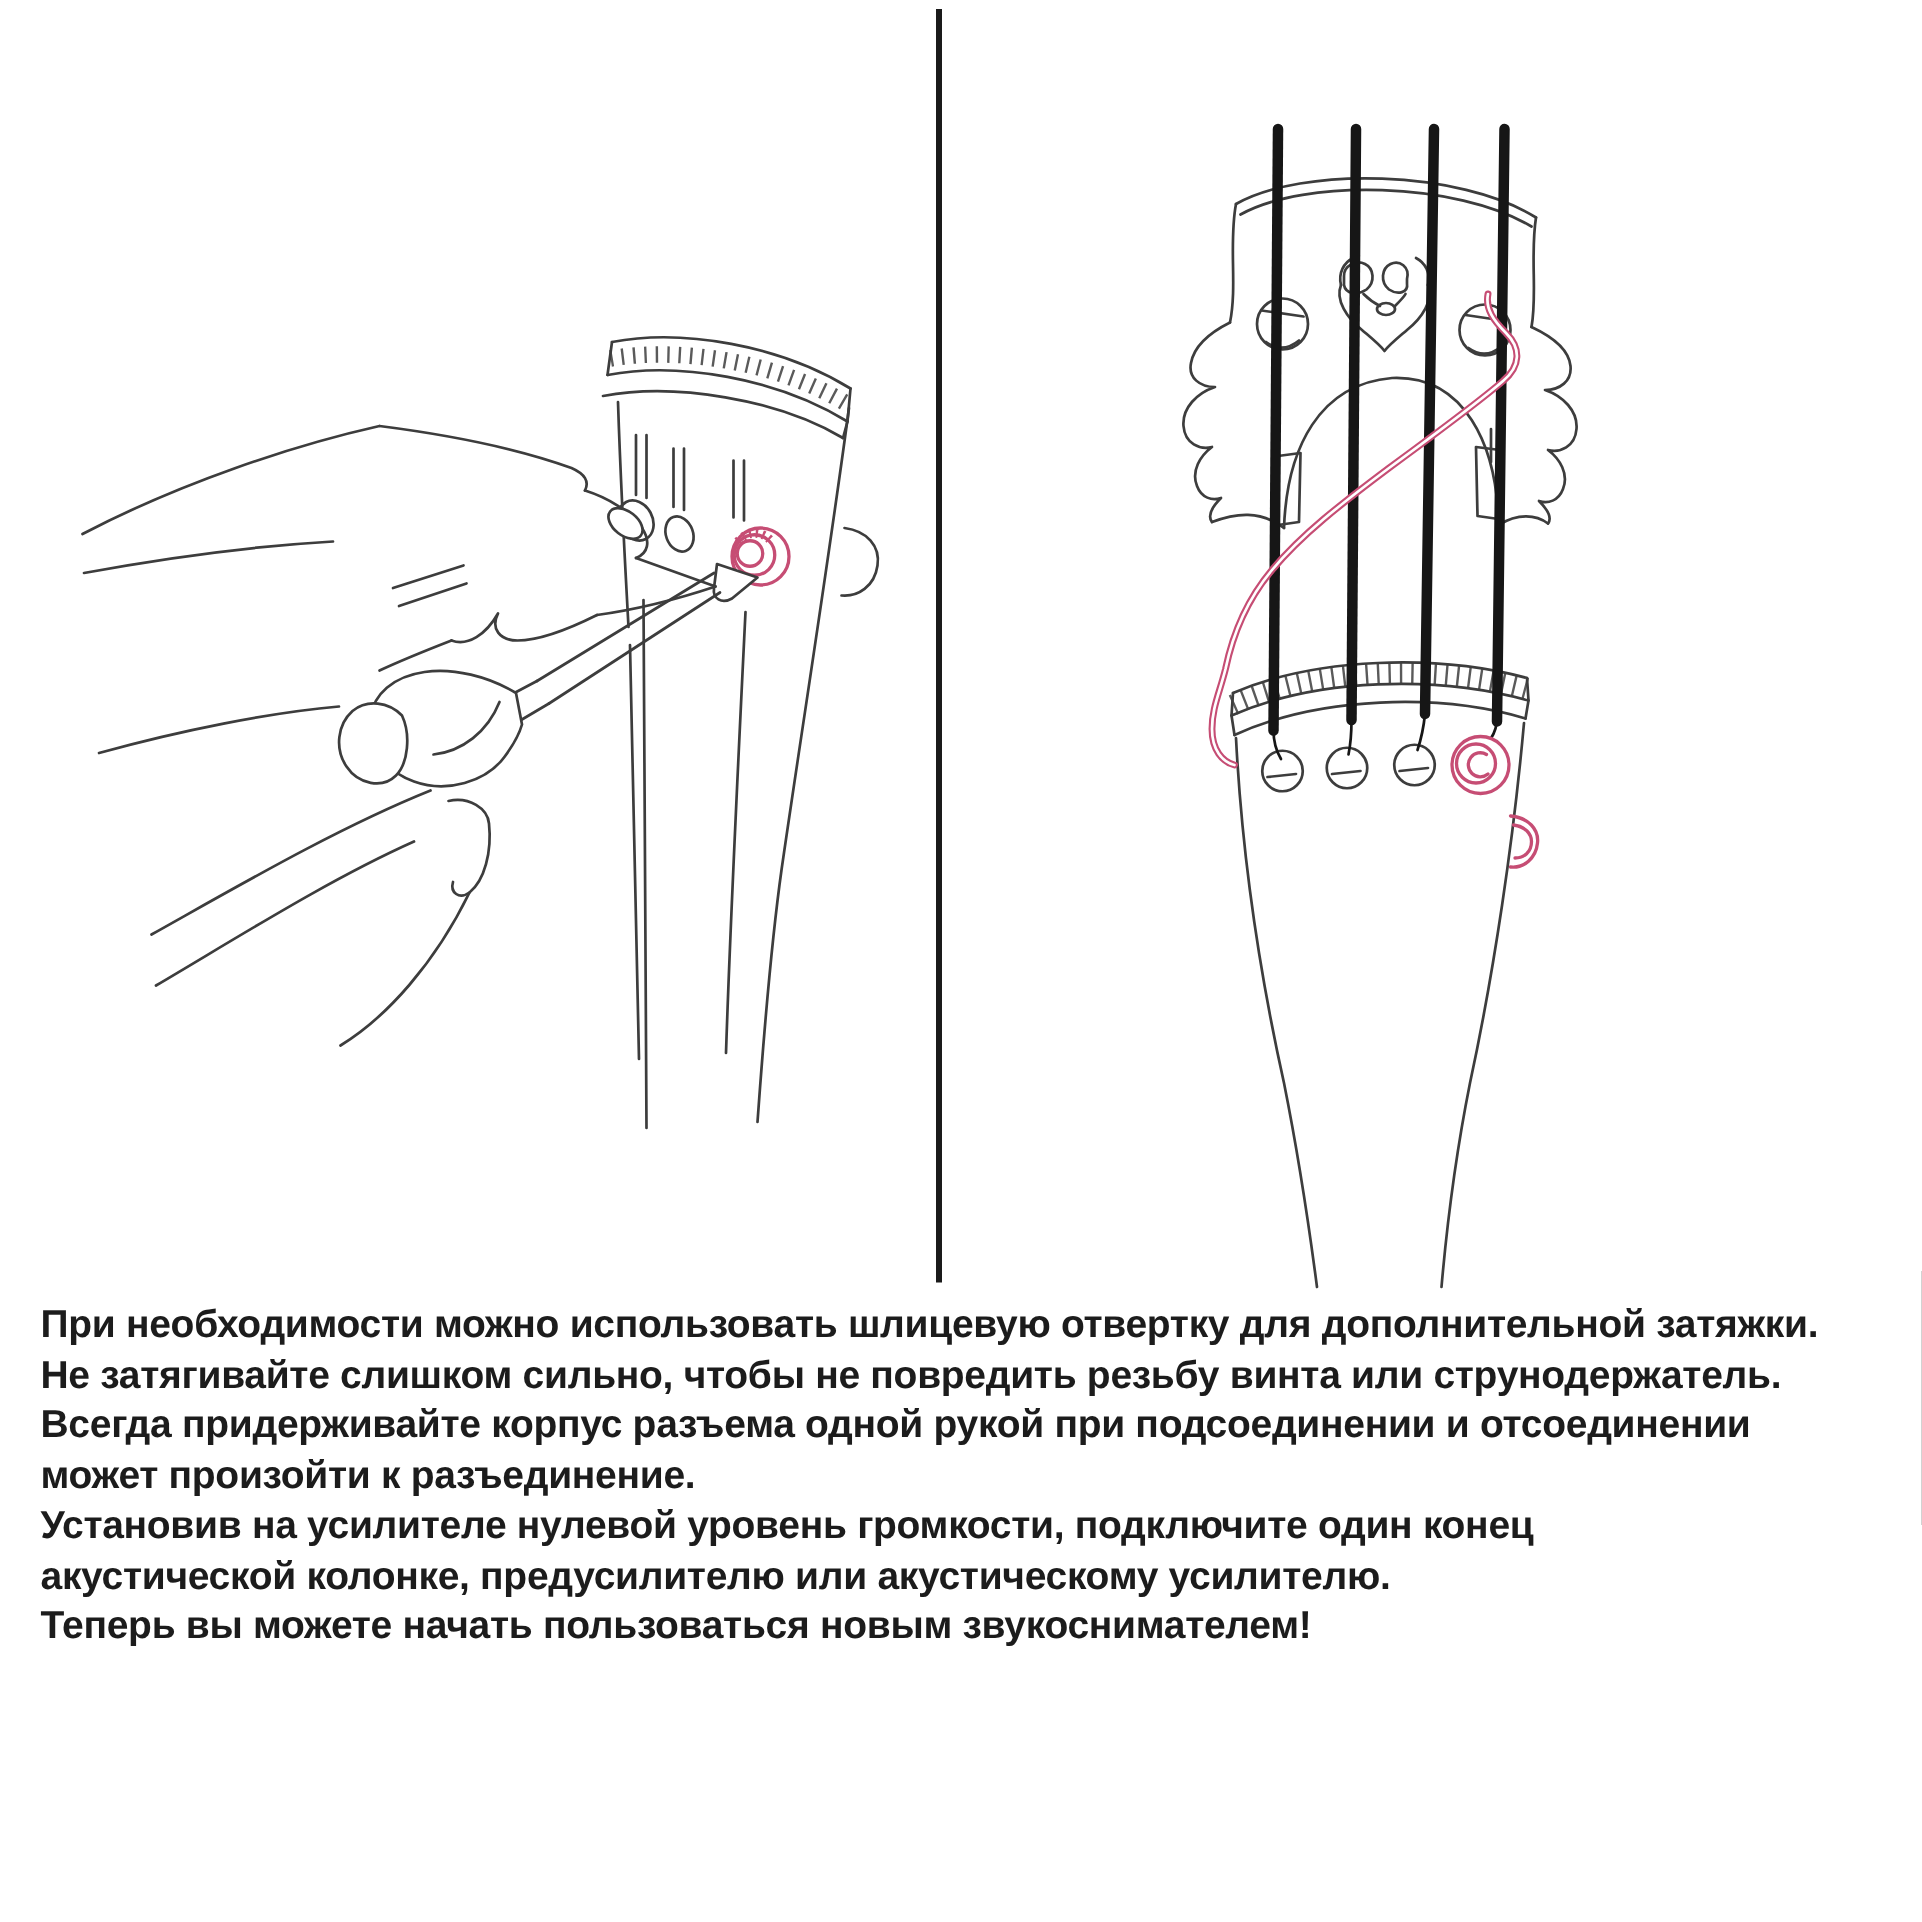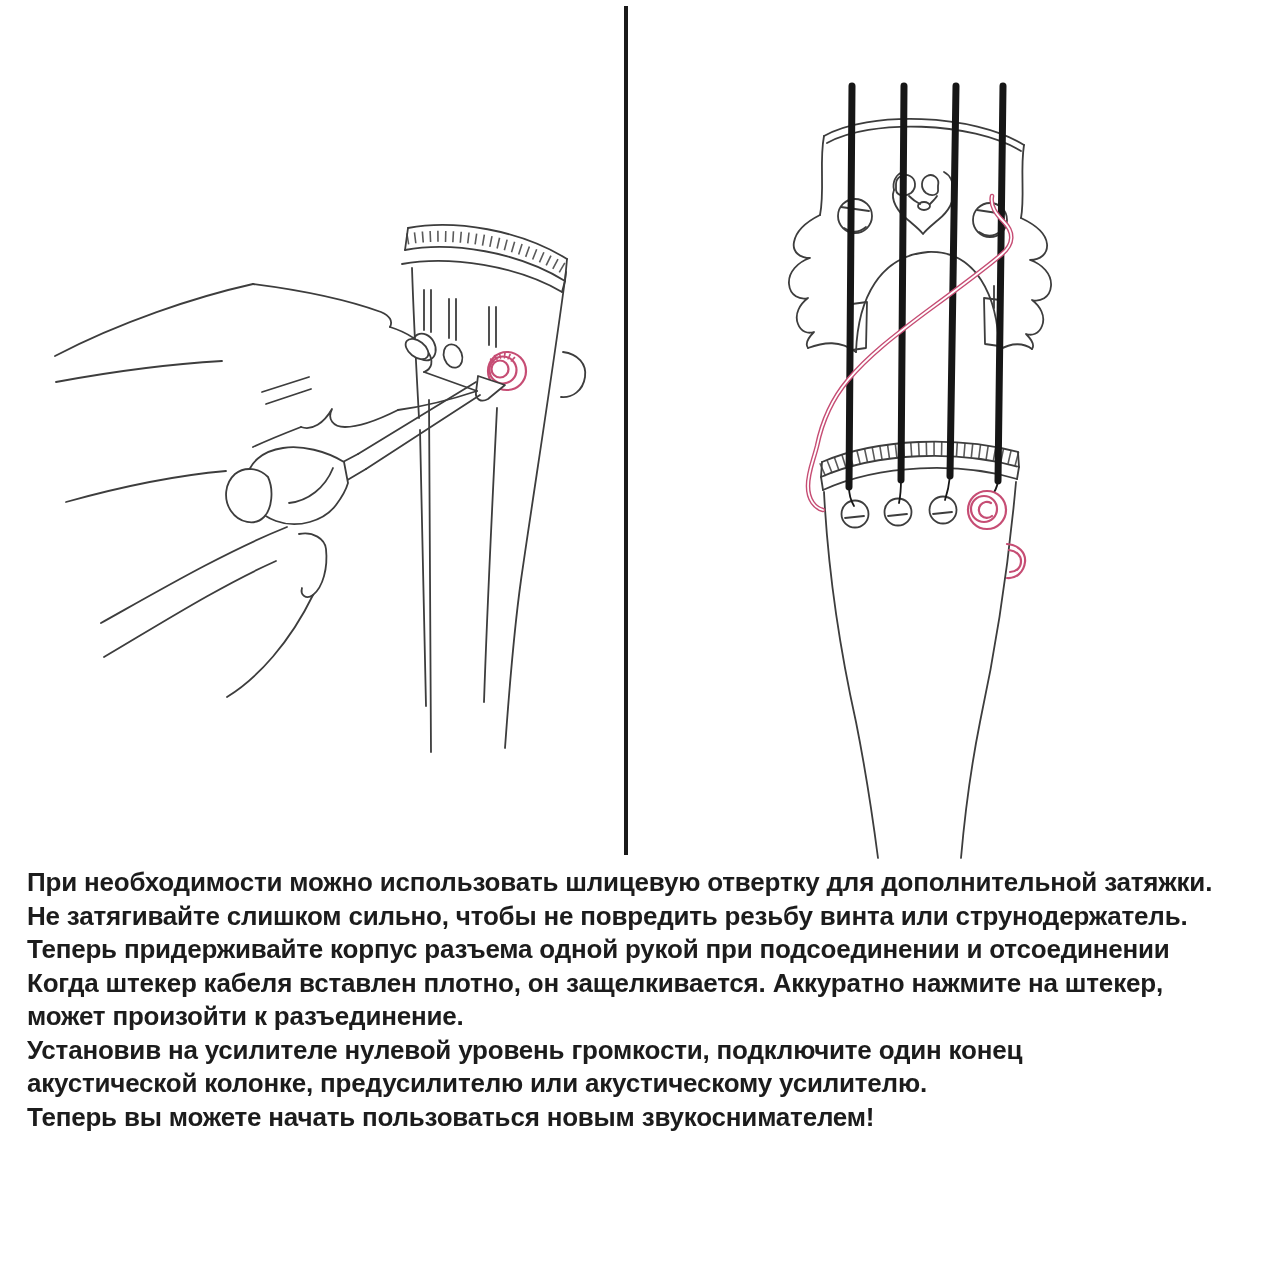--- a/index.html
+++ b/index.html
@@ -194,20 +194,19 @@
       <g>
         <path class="pk" d="M379,544 C391,545 398,553 397,562 C396,572 388,579 379,578"></path>
         <path class="pk" d="M381,550 C389,551 393,556 393,561 C393,568 388,572 382,572"></path>
       </g>
     </svg>
   </div>
 
   <div class="instructions">
       <div>При необходимости можно использовать шлицевую отвертку для дополнительной затяжки.</div>
       <div>Не затягивайте слишком сильно, чтобы не повредить резьбу винта или струнодержатель.</div>
-      <div>Теперь придерживайте корпус разъема одной рукой при подсоединении и отсоединении</div>
-      <div>Когда штекер кабеля вставлен плотно, он защелкивается. Аккуратно нажмите на штекер,</div>
+      <div>Всегда придерживайте корпус разъема одной рукой при подсоединении и отсоединении</div>
       <div>может произойти к разъединение.</div>
       <div>Установив на усилителе нулевой уровень громкости, подключите один конец</div>
       <div>акустической колонке, предусилителю или акустическому усилителю.</div>
       <div>Теперь вы можете начать пользоваться новым звукоснимателем!</div>
     </div>
 </div>
 
 </body></html>

